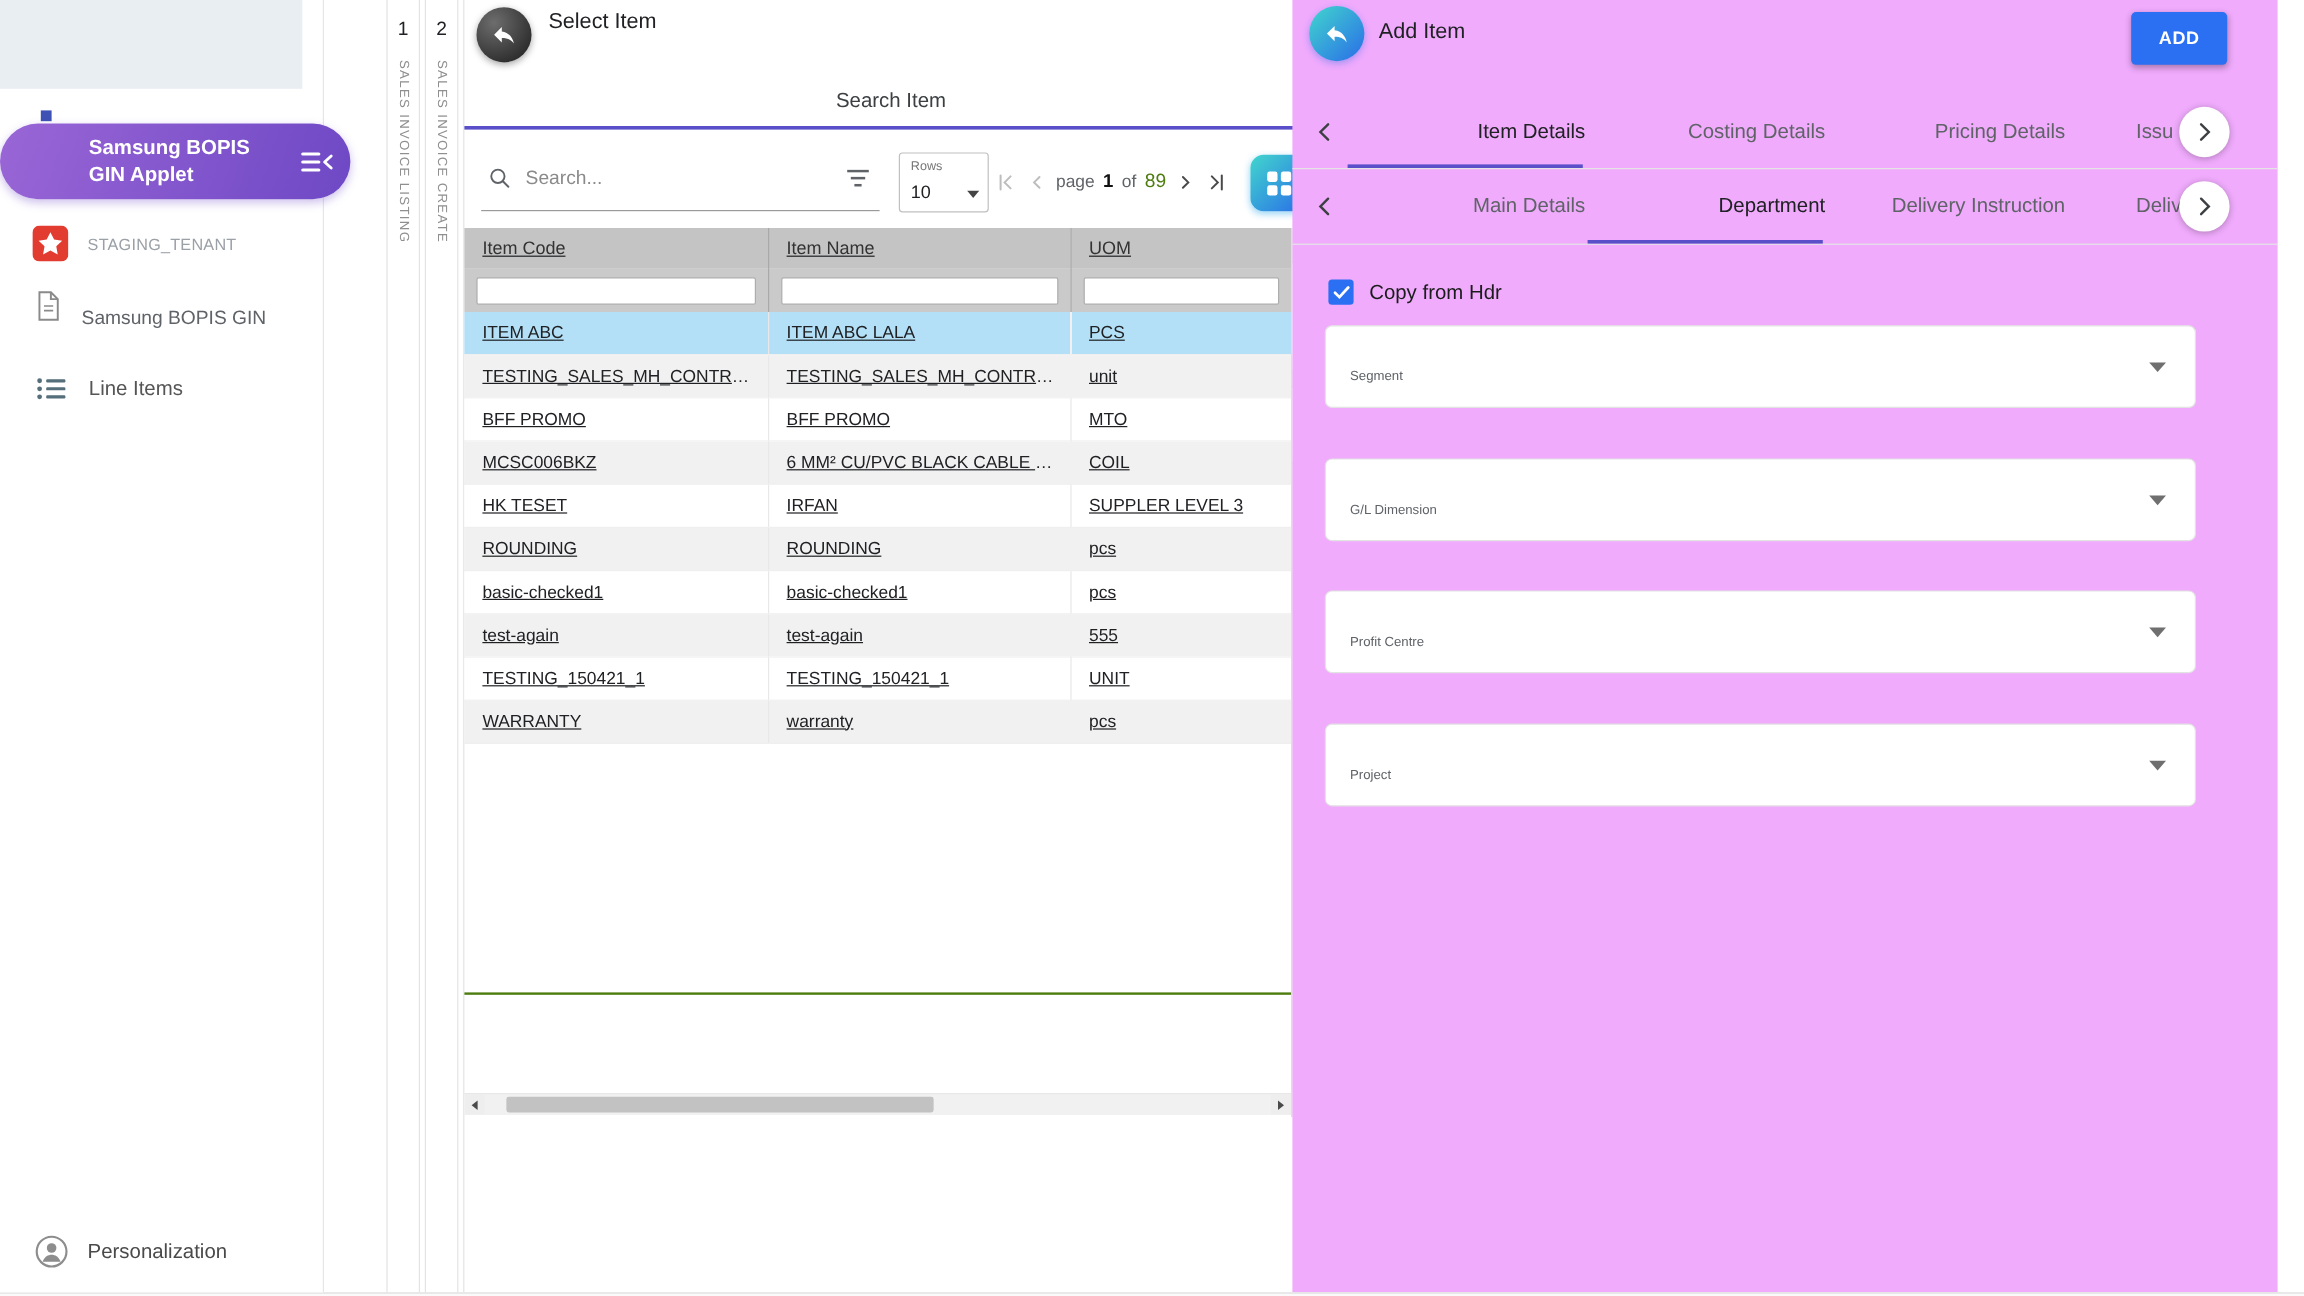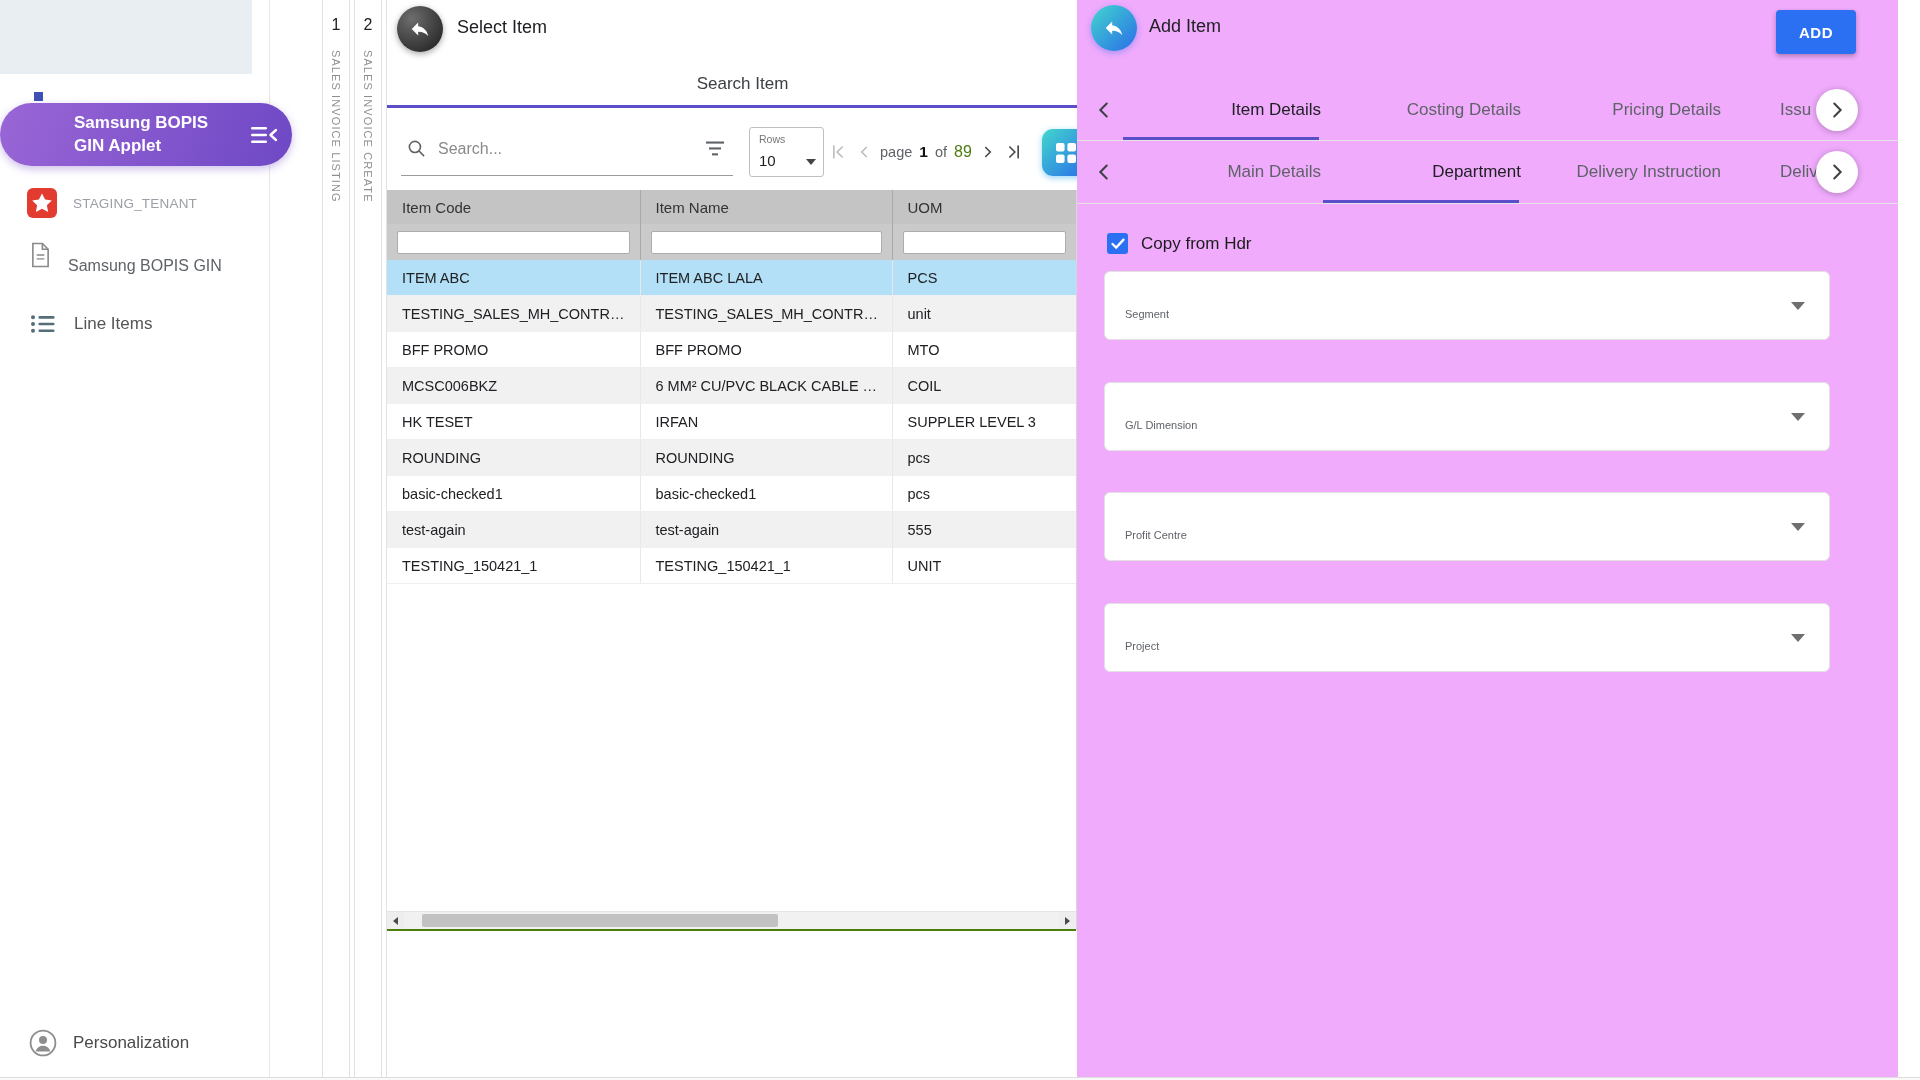--- a/index.html
+++ b/index.html
@@ -36,21 +36,21 @@
   .strip1{left:322px;}
   .strip2{left:354px;}
   .strip-number{margin-top:16px;font-size:16px;color:#202124;}
   .strip-label{margin-top:16px;writing-mode:vertical-rl;font-size:11px;color:#8f8f8f;letter-spacing:1.1px;white-space:nowrap;}
 
   
   .select-panel{position:absolute;left:386px;top:0;width:713px;height:1077px;background:#fff;border-left:1px solid #e3e3e3;border-right:1px solid #e3e3e3;box-sizing:border-box;}
   .round-back{position:absolute;width:46px;height:46px;border-radius:50%;display:flex;align-items:center;justify-content:center;box-shadow:0 2px 6px rgba(0,0,0,.35);}
   .select-panel .round-back{left:10px;top:6px;background:radial-gradient(circle at 32% 28%,#6d6d6d,#1b1b1b);}
   .panel-title{position:absolute;font-size:18px;font-weight:500;color:#202124;}
-  .select-panel .panel-title{left:70px;top:17px;}
+  .select-panel .panel-title{left:70px;top:7px;}
   .search-item-tab{position:absolute;left:0;top:74px;width:100%;text-align:center;font-size:17px;color:#3c4043;}
   .tab-underline{position:absolute;left:0;top:105px;width:100%;height:3px;background:var(--accent-purple,#5a4fc9);}
 
   .search-box{position:absolute;left:14px;top:122px;width:332px;height:54px;display:flex;align-items:center;border-bottom:1px solid #9a9a9a;box-sizing:border-box;}
   .search-box .search-icon{margin-left:6px;display:flex;}
   .search-input{flex:1;border:none;outline:none;margin-left:10px;font-size:16px;color:#333;background:transparent;font-family:"Liberation Sans",sans-serif;}
   .search-input::placeholder{color:#8a8a8a;}
   .filter-list-icon{margin-right:8px;display:flex;}
 
   .rows-box{position:absolute;left:362px;top:127px;width:75px;height:50px;border:1px solid #c0c0c0;border-radius:3px;box-sizing:border-box;}
@@ -61,21 +61,21 @@
   .pagination{position:absolute;left:441px;top:127px;height:50px;display:flex;align-items:center;gap:7px;}
   .pg-icon{display:flex;align-items:center;}
   .pg-text{font-size:14.5px;color:#5f6368;}
   .pg-current{font-size:15.5px;font-weight:bold;color:#111;}
   .pg-total{font-size:16px;color:#4d7c0f;}
 
   .grid-btn{position:absolute;left:655px;top:129px;width:47px;height:47px;border-radius:11px;
     background:linear-gradient(135deg,var(--teal-gradient-from,#41d6cd),var(--teal-gradient-to,#2a6de8));
     display:flex;align-items:center;justify-content:center;box-shadow:0 2px 6px rgba(24,160,232,.45);}
 
-  .table-wrap{position:absolute;left:0;top:190px;width:689px;height:741px;border-bottom:5px solid #4d7c0f;box-sizing:border-box;}
+  .table-wrap{position:absolute;left:0;top:190px;width:689px;height:639px;border-bottom:2px solid #4d7c0f;box-sizing:border-box;text-decoration:underline;}
   table.item-table{border-collapse:collapse;table-layout:fixed;width:689px;}
   .item-table th{background:var(--table-header-gray,#c4c4c4);height:34px;font-size:15px;font-weight:400;color:#333;text-align:left;padding:0 0 0 15px;border-right:1px solid #a9a9a9;}
   .item-table tr.filter-row th{background:#cacaca;height:36px;padding:0 10px;}
   .item-table th:last-child,.item-table td:last-child{border-right:none;}
   .col-filter{width:100%;height:23px;border:1px solid #adadad;border-radius:2px;box-sizing:border-box;background:#fff;outline:none;padding:0 6px;font-size:13px;font-family:"Liberation Sans",sans-serif;}
   .item-table td{height:35px;padding:0 10px 0 15px;font-size:14.5px;color:#202124;border-right:1px solid #e8e8e8;border-bottom:1px solid #efefef;white-space:nowrap;overflow:hidden;text-overflow:ellipsis;background:#fff;}
   .item-table tr.alt td{background:#f1f1f1;}
   .item-table tr.selected td{background:var(--selected-row,#b3e0f7);}
 
   .hscroll{position:absolute;left:0;top:721px;width:689px;height:18px;display:flex;background:#f3f3f3;border-top:1px solid #e5e5e5;box-sizing:border-box;}
@@ -328,20 +328,25 @@
             <tr class="alt" data-interactable="true">
               <td data-interactable="true">test-again</td>
               <td data-interactable="true">test-again</td>
               <td data-interactable="true">555</td>
             </tr>
             <tr class="" data-interactable="true">
               <td data-interactable="true">TESTING_150421_1</td>
               <td data-interactable="true">TESTING_150421_1</td>
               <td data-interactable="true">UNIT</td>
             </tr>
+            <tr class="alt" data-interactable="true">
+              <td data-interactable="true">WARRANTY</td>
+              <td data-interactable="true">warranty</td>
+              <td data-interactable="true">pcs</td>
+            </tr>
           </tbody>
       </table>
 
       <div class="hscroll" data-interactable="true">
         <div class="hs-arrow hs-arrow-left" data-interactable="true"></div>
         <div class="hs-track" data-interactable="true">
           <div class="hs-thumb" data-interactable="true"></div>
         </div>
         <div class="hs-arrow hs-arrow-right" data-interactable="true"></div>
       </div>

